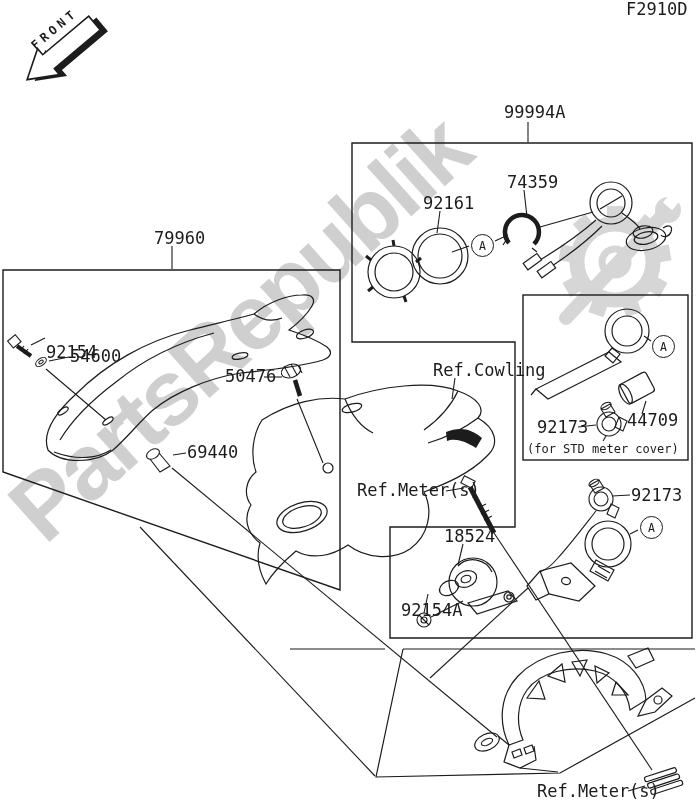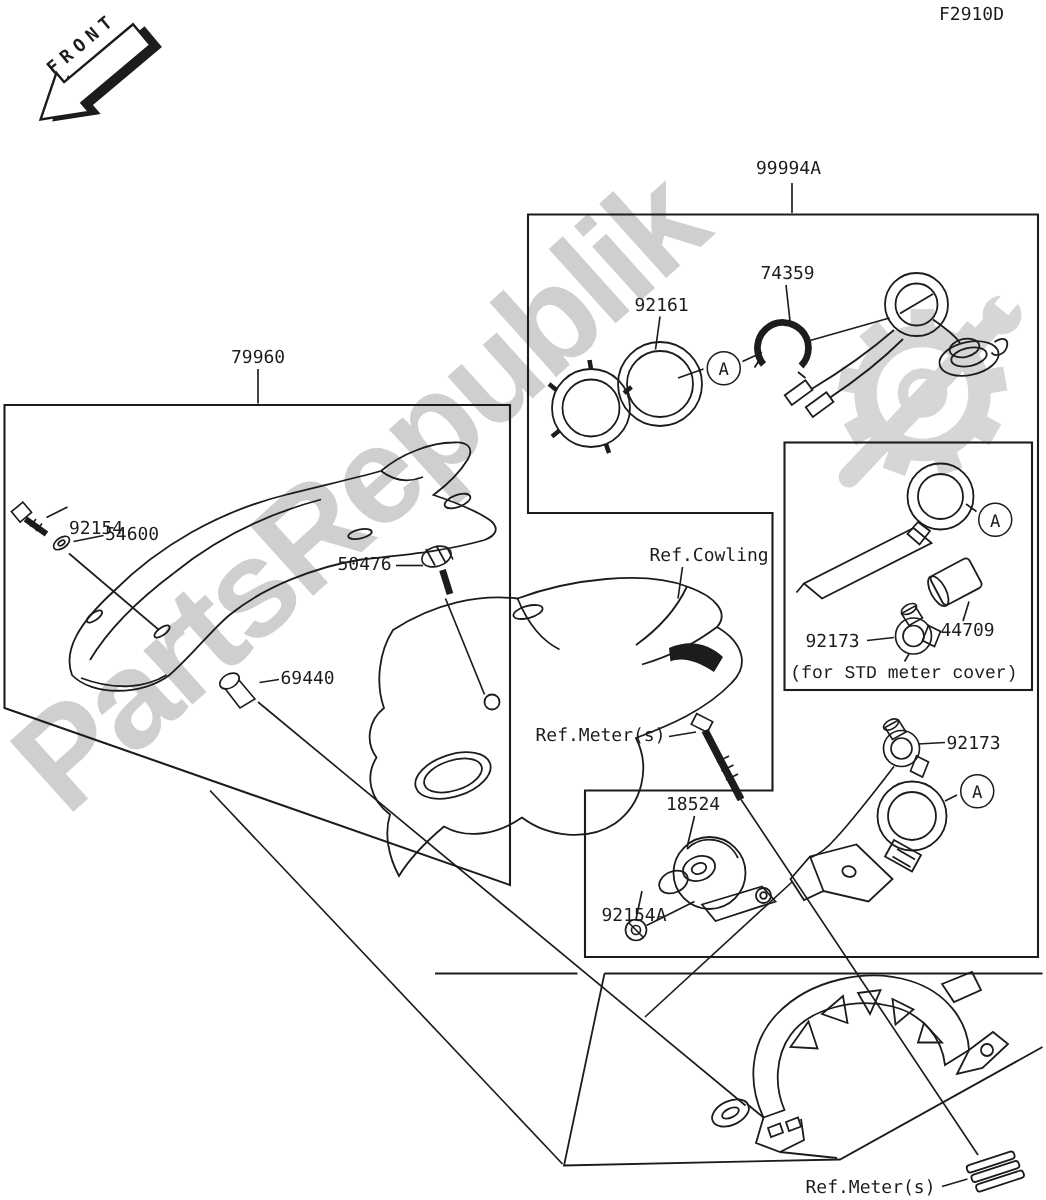--- a/index.html
+++ b/index.html
@@ -1,19 +1,19 @@
 <!DOCTYPE html>
 <html><head>
 <meta charset="utf-8">
 <style>
   html,body{margin:0;padding:0;background:#fff;}
   #canvas{position:relative;width:697px;height:800px;background:#ffffff;overflow:hidden;
           font-family:"DejaVu Sans Mono",monospace;color:#1c1c1c;}
-  .lbl{position:absolute;font-size:12px;line-height:13px;white-space:nowrap;color:#1c1c1c;}
-  .lbl.small{font-size:12px;font-family:Liberation Mono, monospace;}
+  .lbl{position:absolute;font-size:17px;line-height:13px;white-space:nowrap;color:#1c1c1c;}
+  .lbl.small{font-size:12px;}
   .a-circle{position:absolute;width:21px;height:21px;border:1.4px solid #1c1c1c;border-radius:50%;
             display:flex;align-items:center;justify-content:center;font-size:11.5px;background:transparent;}
   #watermark{position:absolute;left:45px;top:462px;font-family:"Liberation Sans",sans-serif;
              font-weight:bold;font-size:92px;letter-spacing:-3px;color:#c4c4c4;opacity:.8;
              transform:rotate(-42deg);transform-origin:0 80%;white-space:nowrap;}
   #front-label{position:absolute;left:33px;top:40px;font-weight:bold;font-size:12px;
                letter-spacing:4px;transform:rotate(-40deg);transform-origin:0 50%;}
   svg{position:absolute;left:0;top:0;}
 </style>
 </head>

